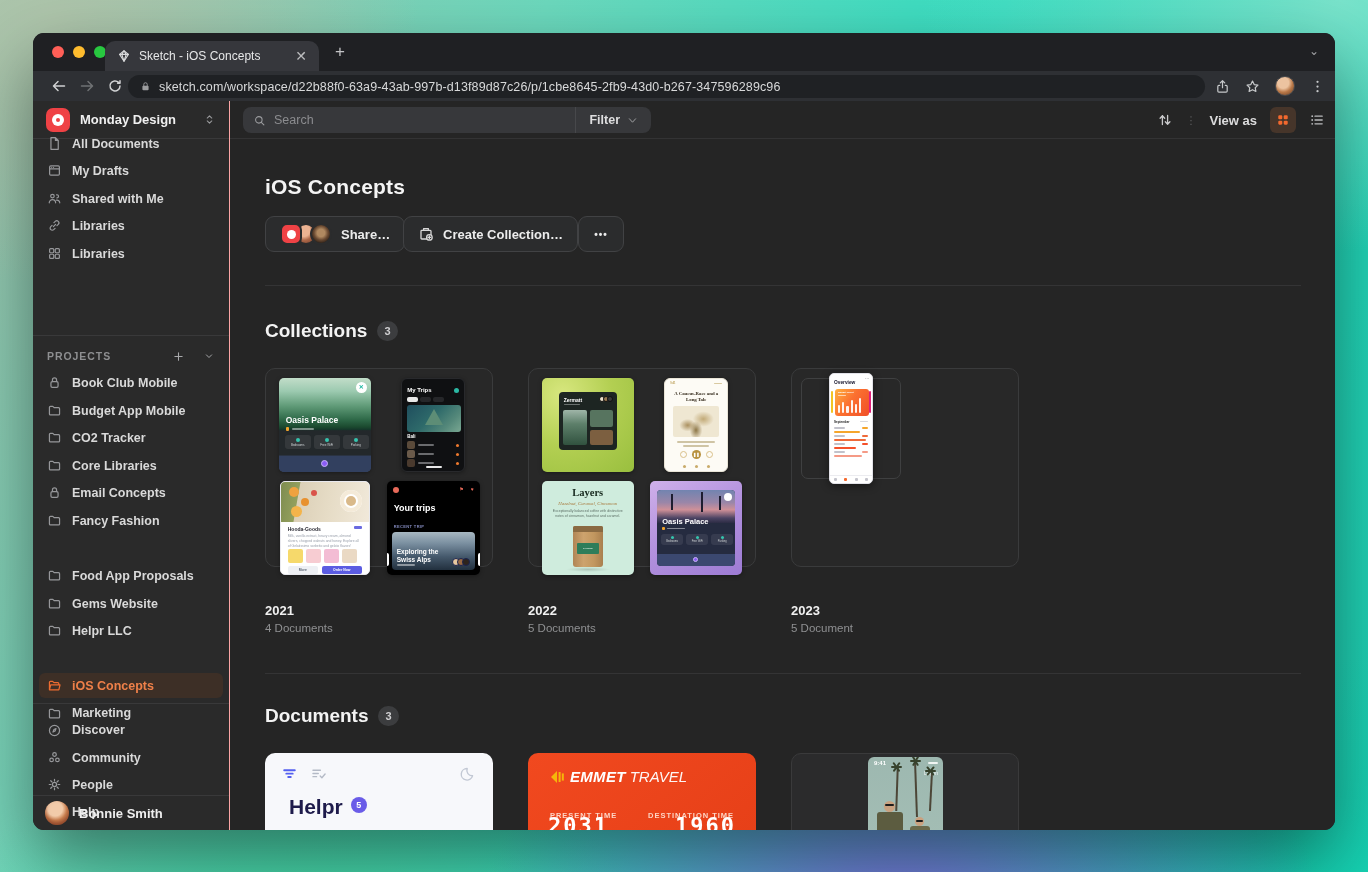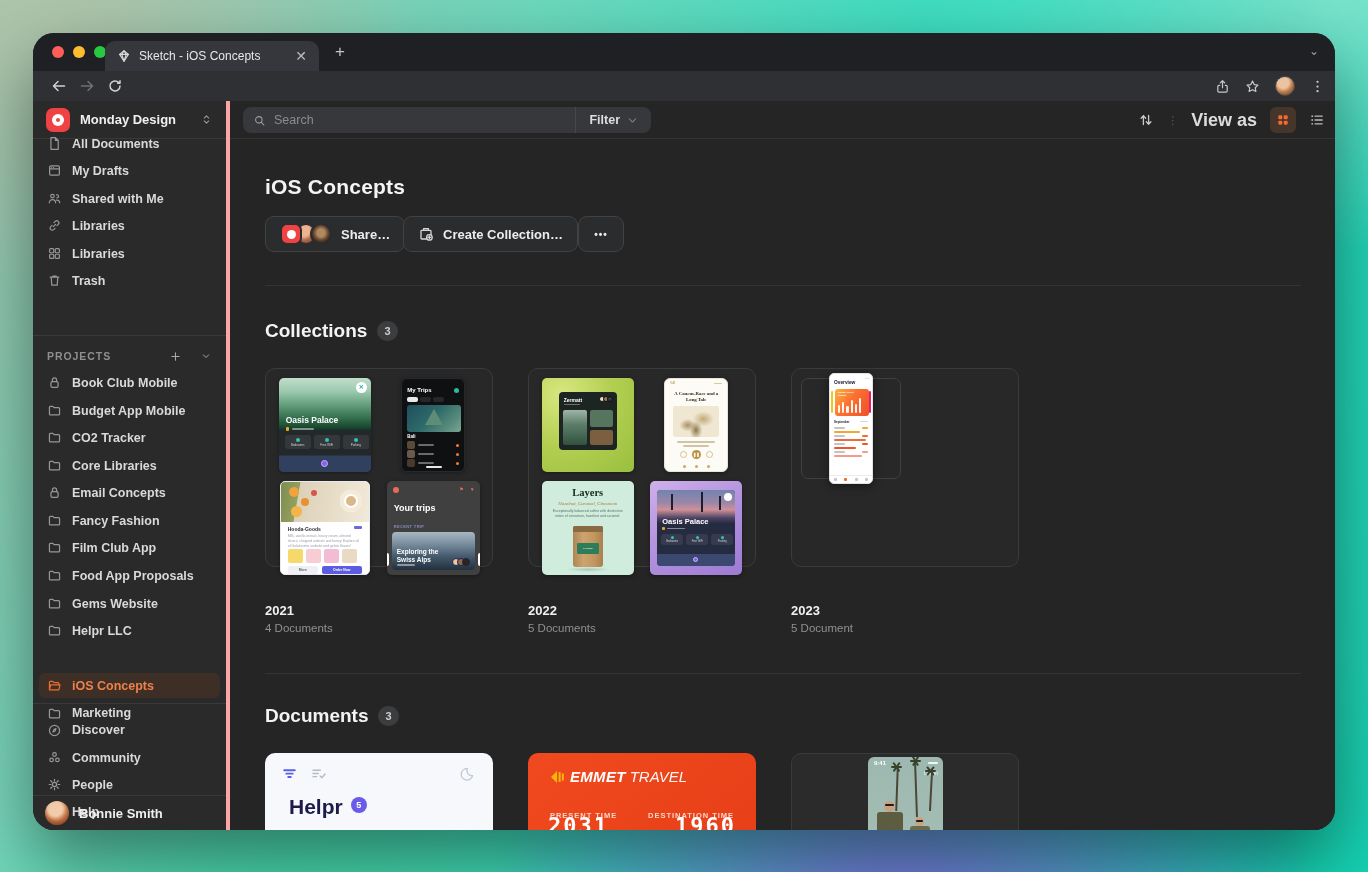--- a/index.html
+++ b/index.html
@@ -9,21 +9,21 @@
     font-family:"Liberation Sans", sans-serif;
     background:
       radial-gradient(520px 380px at 4% 2%, #aec5ab 0%, rgba(174,197,171,0) 70%),
       radial-gradient(700px 420px at 98% 0%, #79e3cb 0%, rgba(121,227,203,0) 60%),
       radial-gradient(760px 430px at 66% 104%, #7a70dc 0%, rgba(122,112,220,0) 55%),
       radial-gradient(620px 360px at 22% 106%, #43d9a4 0%, rgba(67,217,164,0) 55%),
       radial-gradient(700px 420px at 102% 104%, #14d2b2 0%, rgba(20,210,178,0) 60%),
       linear-gradient(118deg, #9ec2ab 0%, #6cd9bd 30%, #36dec2 55%, #23d6b8 78%, #1ed0b3 100%);
   }
   .window { position:absolute; left:33px; top:33px; width:1302px; height:797px;
-    border-radius:21px; overflow:hidden; background:#252525;
+    border-radius:11px; overflow:hidden; background:#252525;
     box-shadow:0 30px 70px rgba(0,0,0,.45); }
   .ic { width:15px; height:15px; fill:none; stroke:currentColor; stroke-width:1.3;
     stroke-linecap:round; stroke-linejoin:round; flex:none; }
 
   
   .tabstrip { position:absolute; inset:0 0 auto 0; height:38px; background:#1f2023; }
   .light { position:absolute; top:13px; width:12px; height:12px; border-radius:50%; }
   .tab { position:absolute; left:72px; top:8px; width:214px; height:30px; background:#36373c;
     border-radius:10px 10px 0 0; display:flex; align-items:center; gap:8px; padding:0 12px;
     color:#e6e7e8; font-size:12px; }
@@ -38,21 +38,21 @@
     color:#d8d9da; font-size:12.5px; }
   .url-text { white-space:nowrap; overflow:hidden; letter-spacing:.01em; }
   .tb-right { position:absolute; right:10px; top:0; height:30px; display:flex; align-items:center; gap:15px; }
   .avatar-s { width:20px; height:20px; border-radius:50%;
     background:radial-gradient(circle at 40% 32%, #ecc3a0 0 34%, #b97848 58%, #5d3a24 100%);
     border:1px solid #4a4b4e; }
 
   
   .app { position:absolute; top:68px; left:0; width:1302px; height:729px; }
   .sidebar { position:absolute; left:0; top:0; width:197px; height:729px; background:#2a2a2a;
-    border-right:4px solid #fca5a5; overflow:hidden; }
+    border-right:1px solid #fca5a5; overflow:hidden; }
   .ws { position:absolute; top:0; left:0; right:0; height:37px; display:flex; align-items:center;
     gap:10px; padding:0 13px; color:#f0f0f0; font-size:13px; font-weight:800; }
   .ws-logo { width:24px; height:24px; border-radius:7px; background:#ef4245; position:relative; flex:none; }
   .ws-logo::after { content:""; position:absolute; left:6px; top:6px; width:12px; height:12px;
     border-radius:50%; background:#fff; }
   .ws-logo::before { content:""; position:absolute; left:10px; top:10px; width:4px; height:4px;
     border-radius:50%; background:#ef4245; z-index:1; }
   .ws-chev { margin-left:auto; color:#9a9b9d; }
   .sdiv { position:absolute; left:0; right:0; height:1px; background:#39393a; }
   .srow { position:absolute; left:0; right:0; height:27px; display:flex; align-items:center; gap:10px;
@@ -74,21 +74,21 @@
   .apptop { position:absolute; top:0; left:0; right:0; height:38px; border-bottom:1px solid #333334; }
   .searchbox { position:absolute; left:13px; top:6px; width:408px; height:26px; background:#37383b;
     border-radius:8px; display:flex; align-items:center; padding-left:10px; color:#8b8c8f; }
   .searchbox input { flex:1; min-width:0; background:transparent; border:0; outline:0;
     color:#e8e8e8; font:12.5px "Liberation Sans", sans-serif; padding:0 8px; }
   .searchbox input::placeholder { color:#8b8c8f; }
   .filterbtn { height:26px; border-left:1px solid #47484b; display:flex; align-items:center; gap:7px;
     padding:0 13px; color:#dededf; font-size:12.5px; font-weight:700; border-radius:0 8px 8px 0; }
   .filterbtn .ic { width:11px; height:11px; color:#a9aaac; }
   .top-right { position:absolute; right:10px; top:0; height:38px; display:flex; align-items:center; gap:13px; }
-  .viewas { color:#dcdcdd; font-size:18px; font-weight:700; }
+  .viewas { color:#dcdcdd; font-size:13px; font-weight:700; }
   .dotsep { color:#5c5d5f; font-size:11px; letter-spacing:0; line-height:10px; }
   .gridbtn { width:26px; height:26px; border-radius:6px; background:#46352a; display:flex;
     align-items:center; justify-content:center; }
 
   .content { position:absolute; top:38px; left:0; right:0; bottom:0; overflow:hidden; }
   .page-title { position:absolute; left:35px; top:36px; margin:0; font-size:21px; font-weight:800;
     color:#f4f4f4; letter-spacing:.01em; }
   .abtn { position:absolute; top:77px; height:36px; border:1px solid #414244; border-radius:9px;
     background:#2b2c2d; color:#ececec; font-size:13px; font-weight:700; display:flex;
     align-items:center; padding:0 14px; gap:9px; }
@@ -155,21 +155,21 @@
   .hd-name { position:absolute; left:7px; top:44px; font-size:5px; font-weight:800; color:#2a2a34; }
   .hd-price { position:absolute; right:7px; top:44px; width:8px; height:3px; background:#6a6ae0; border-radius:1px; }
   .hd-desc { position:absolute; left:7px; right:7px; top:52px; font-size:3.4px; line-height:1.5;
     color:#9aa0ab; }
   .hd-tiles { position:absolute; left:7px; top:67px; display:flex; gap:3px; }
   .hd-tiles span { width:15px; height:14px; border-radius:2px; }
   .hd-btns { position:absolute; left:7px; right:7px; top:84px; display:flex; gap:4px; }
   .hd-btn { height:8px; border-radius:2px; font-size:3.4px; font-weight:700; display:flex;
     align-items:center; justify-content:center; }
 
-  .t-yourtrips { width:93px; height:94px; background:#404040; }
+  .t-yourtrips { width:93px; height:94px; background:#000000; }
   .yt-circ { position:absolute; left:6px; top:6px; width:6px; height:6px; border-radius:50%; background:#e86a5a; }
   .yt-ic { position:absolute; top:5px; color:#e86a5a; font-size:5px; }
   .yt-recent { position:absolute; left:7px; top:43px; font-size:4px; letter-spacing:.09em; color:#8289bd; font-weight:700; }
   .yt-photo { position:absolute; left:5px; right:5px; top:51px; height:38px; border-radius:4px;
     background:linear-gradient(180deg,#a8b8c2 0%,#7a8fa0 30%,#45596c 65%,#22303e 100%); }
   .yt-ava { position:absolute; bottom:4px; right:5px; display:flex; }
   .yt-ava span { width:8px; height:8px; border-radius:50%; border:1px solid #1a2350; margin-left:-3px; }
   .yt-handle { position:absolute; top:72px; width:4px; height:13px; border-radius:2px; background:#fff; }
 
   .t-zermatt { width:92px; height:94px;
@@ -286,20 +286,27 @@
   <div class="toolbar">
     <svg class="navic" style="left:18px;color:#cfd0d2" viewBox="0 0 16 16">
       <path d="M13.5 8H3M7 3.5L2.5 8 7 12.5" fill="none" stroke="currentColor" stroke-width="1.5" stroke-linecap="round" stroke-linejoin="round"></path>
     </svg>
     <svg class="navic" style="left:46px;color:#6f7174" viewBox="0 0 16 16">
       <path d="M2.5 8H13M9 3.5L13.5 8 9 12.5" fill="none" stroke="currentColor" stroke-width="1.5" stroke-linecap="round" stroke-linejoin="round"></path>
     </svg>
     <svg class="navic" style="left:74px;color:#cfd0d2" viewBox="0 0 16 16">
       <path d="M13 8a5 5 0 11-1.5-3.6M13 2.8v2.4h-2.4" fill="none" stroke="currentColor" stroke-width="1.5" stroke-linecap="round" stroke-linejoin="round"></path>
     </svg>
+    <div class="urlbar">
+      <svg class="ic" style="width:11px;height:11px;color:#9b9c9e" viewBox="0 0 16 16">
+        <rect x="3.5" y="7" width="9" height="6.5" rx="1.4" fill="currentColor" stroke="none"></rect>
+        <path d="M5.5 7V5a2.5 2.5 0 015 0v2"></path>
+      </svg>
+      <span class="url-text">sketch.com/workspace/d22b88f0-63a9-43ab-997b-d13f89d87c26/p/1cbe8645-2fb9-43d0-b267-347596289c96</span>
+    </div>
     <div class="tb-right">
       <svg class="ic" style="color:#c6c8ca" viewBox="0 0 16 16">
         <path d="M8 1.8v7.4M5.6 4.2L8 1.8l2.4 2.4M5 6.8H4.2A1.2 1.2 0 003 8v4.8A1.2 1.2 0 004.2 14h7.6a1.2 1.2 0 001.2-1.2V8a1.2 1.2 0 00-1.2-1.2H11"></path>
       </svg>
       <svg class="ic" style="color:#c6c8ca" viewBox="0 0 16 16">
         <path d="M8 2.2l1.8 3.7 4 .6-2.9 2.8.7 4L8 11.4l-3.6 1.9.7-4-2.9-2.8 4-.6z"></path>
       </svg>
       <span class="avatar-s"></span>
       <svg class="ic" style="color:#c6c8ca" viewBox="0 0 16 16">
         <circle cx="8" cy="3" r="1.2" fill="currentColor" stroke="none"></circle>
@@ -349,26 +356,20 @@
       </div>
       <div class="srow" style="top:139px">
         <svg class="ic" viewBox="0 0 16 16">
             <rect x="2.8" y="2.8" width="4.4" height="4.4" rx="1"></rect>
             <rect x="8.8" y="2.8" width="4.4" height="4.4" rx="1"></rect>
             <rect x="2.8" y="8.8" width="4.4" height="4.4" rx="1"></rect>
             <rect x="8.8" y="8.8" width="4.4" height="4.4" rx="1"></rect>
           </svg>
         <span>Libraries</span>
       </div>
-      <div class="srow" style="top:166px">
-        <svg class="ic" viewBox="0 0 16 16">
-            <path d="M3.4 4.5h9.2M6.2 4.5V3.2h3.6v1.3M4.5 4.5l.6 8.4h5.8l.6-8.4"></path>
-          </svg>
-        <span>Trash</span>
-      </div>
 
       <div class="sdiv" style="top:234px"></div>
       <div class="shead" style="top:245px">
         <span>PROJECTS</span>
         <svg class="ic hic" style="right:44px;width:13px;height:13px" viewBox="0 0 16 16">
             <path d="M8 3.5v9M3.5 8h9"></path>
           </svg>
         <svg class="ic hic" style="right:14px;width:12px;height:12px" viewBox="0 0 16 16">
             <path d="M4.5 6.5L8 10l3.5-3.5"></path>
           </svg>
@@ -404,26 +405,20 @@
             <rect x="4.2" y="7" width="7.6" height="6.2" rx="1.4"></rect>
             <path d="M5.8 7V5.2a2.2 2.2 0 014.4 0V7"></path>
           </svg>
         <span>Email Concepts</span>
       </div>
       <div class="srow" style="top:406px">
         <svg class="ic" viewBox="0 0 16 16">
             <path d="M2.6 4.6a1 1 0 011-1h2.6l1.4 1.4h4.8a1 1 0 011 1v5.6a1 1 0 01-1 1H3.6a1 1 0 01-1-1z"></path>
           </svg>
         <span>Fancy Fashion</span>
-      </div>
-      <div class="srow" style="top:433px">
-        <svg class="ic" viewBox="0 0 16 16">
-            <path d="M2.6 4.6a1 1 0 011-1h2.6l1.4 1.4h4.8a1 1 0 011 1v5.6a1 1 0 01-1 1H3.6a1 1 0 01-1-1z"></path>
-          </svg>
-        <span>Film Club App</span>
       </div>
       <div class="srow" style="top:461px">
         <svg class="ic" viewBox="0 0 16 16">
             <path d="M2.6 4.6a1 1 0 011-1h2.6l1.4 1.4h4.8a1 1 0 011 1v5.6a1 1 0 01-1 1H3.6a1 1 0 01-1-1z"></path>
           </svg>
         <span>Food App Proposals</span>
       </div>
       <div class="srow" style="top:489px">
         <svg class="ic" viewBox="0 0 16 16">
             <path d="M2.6 4.6a1 1 0 011-1h2.6l1.4 1.4h4.8a1 1 0 011 1v5.6a1 1 0 01-1 1H3.6a1 1 0 01-1-1z"></path>

